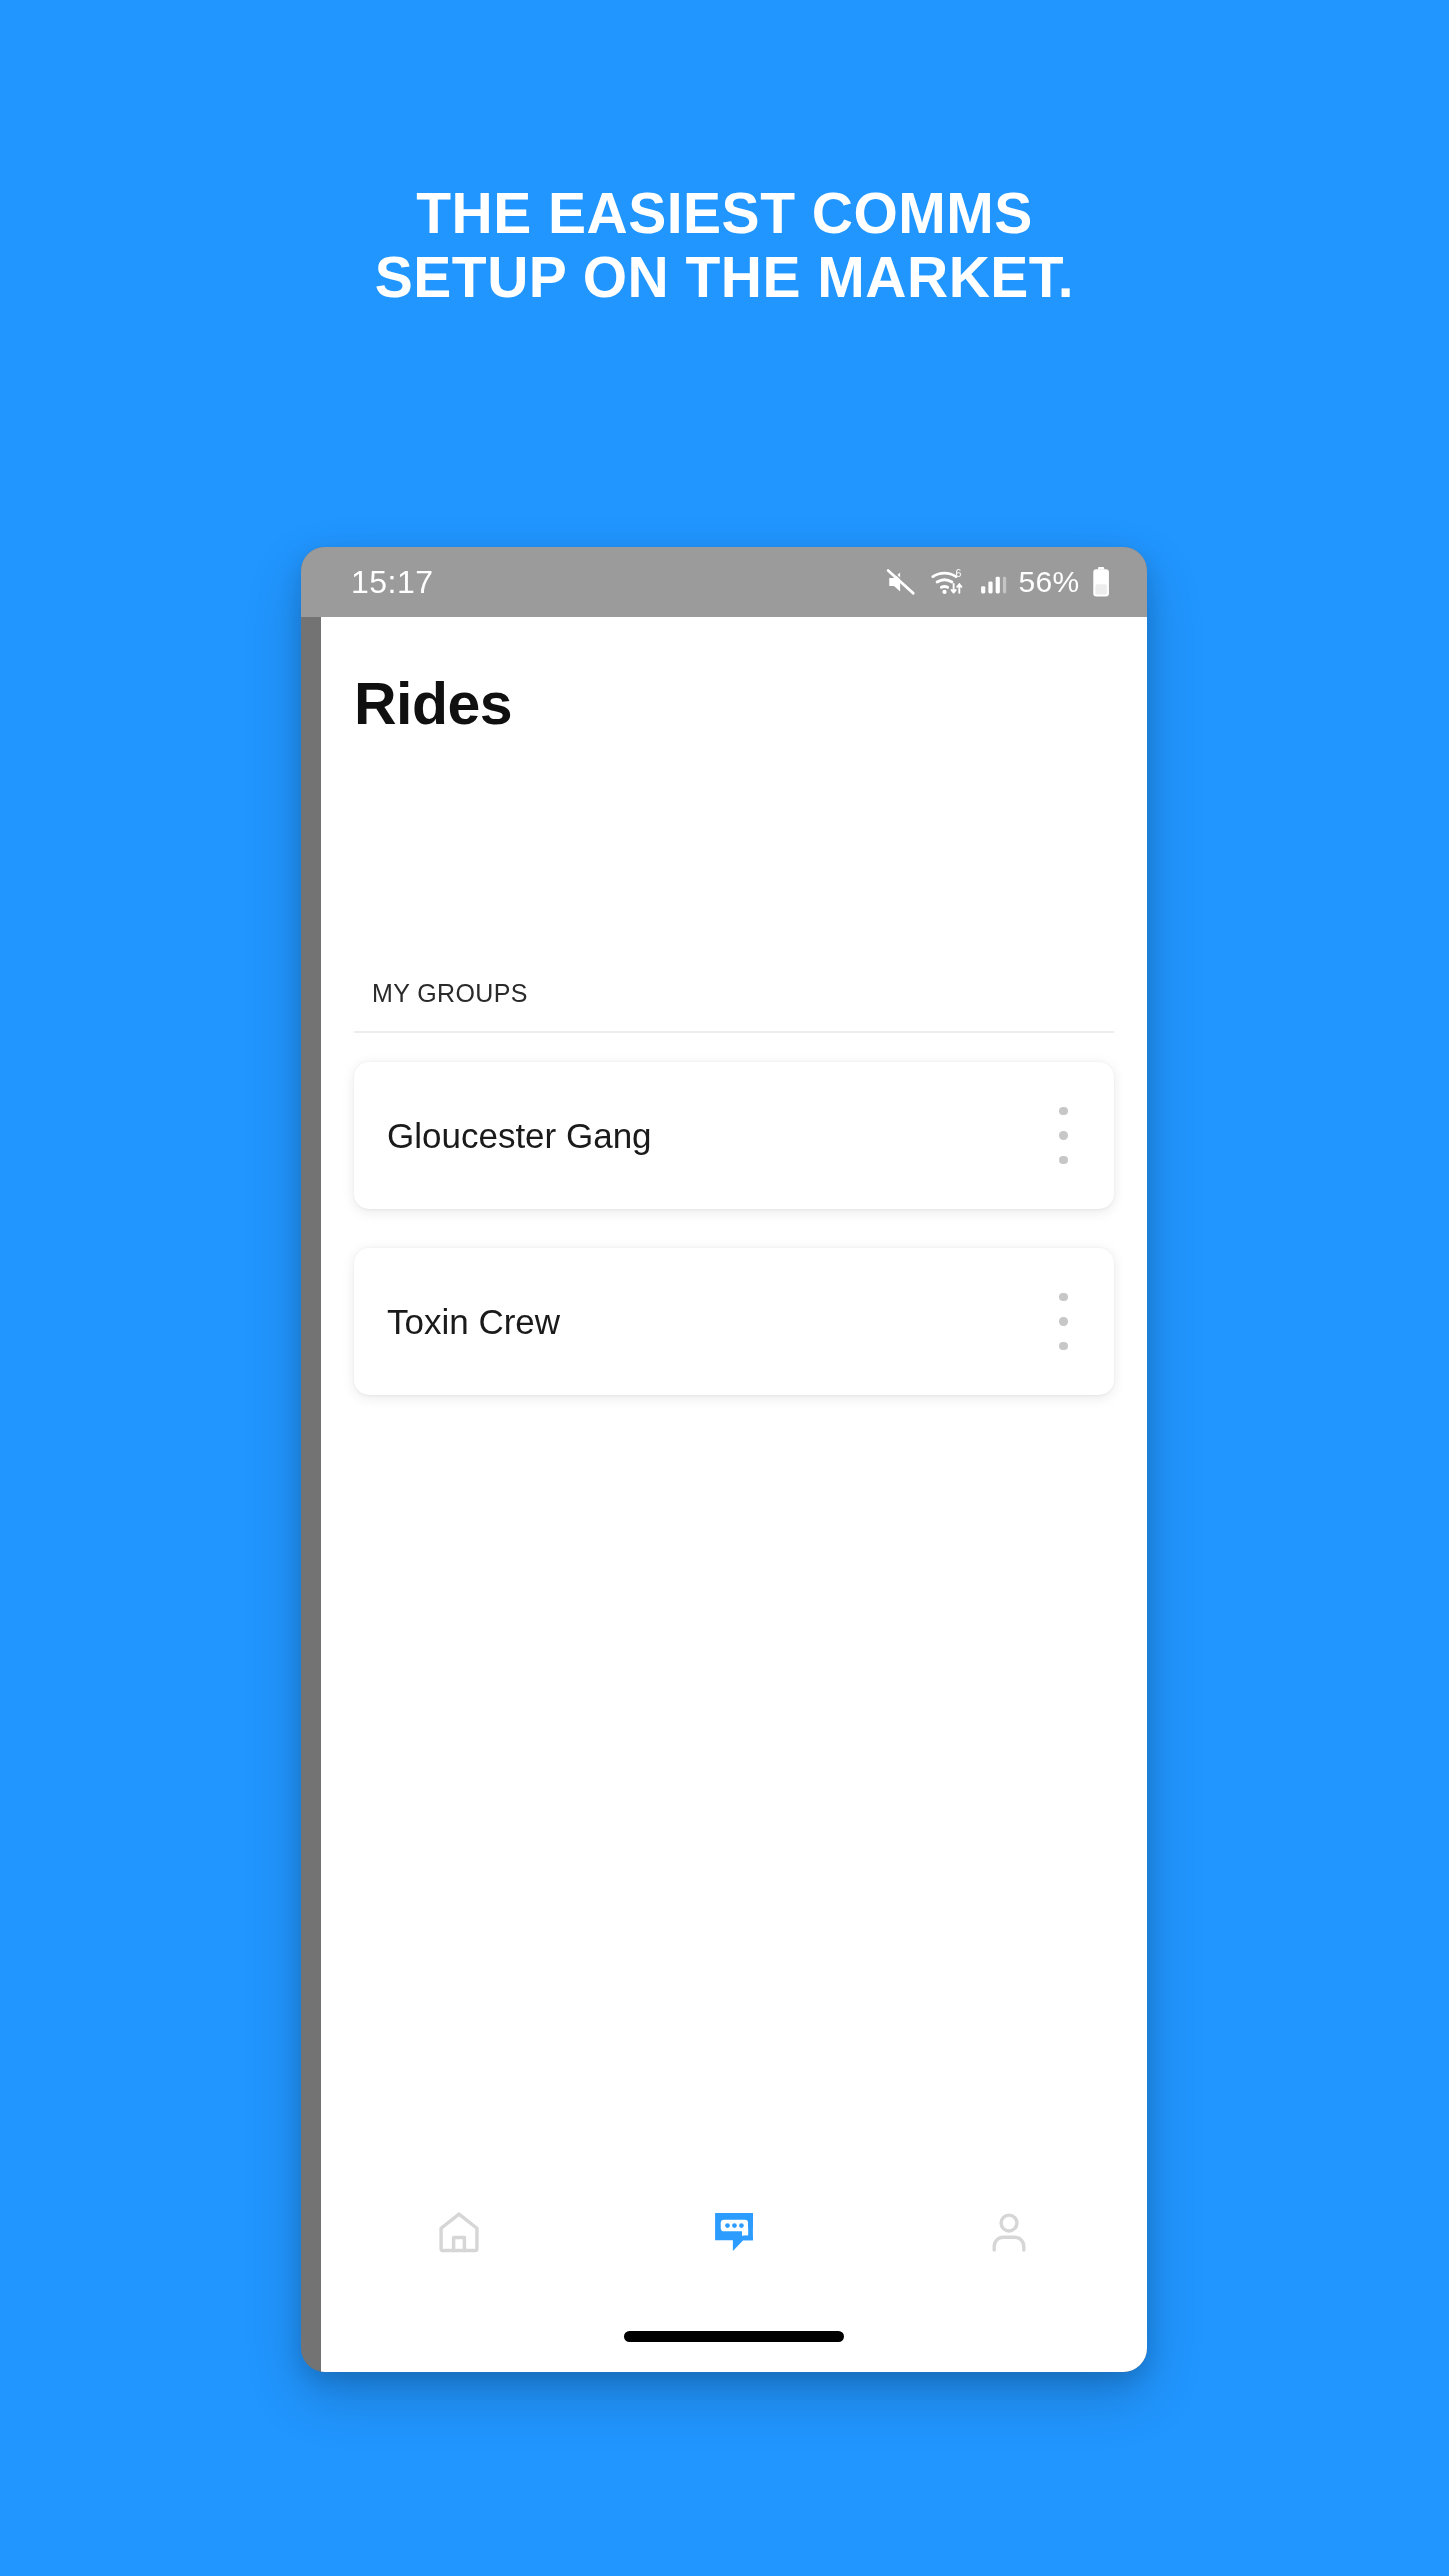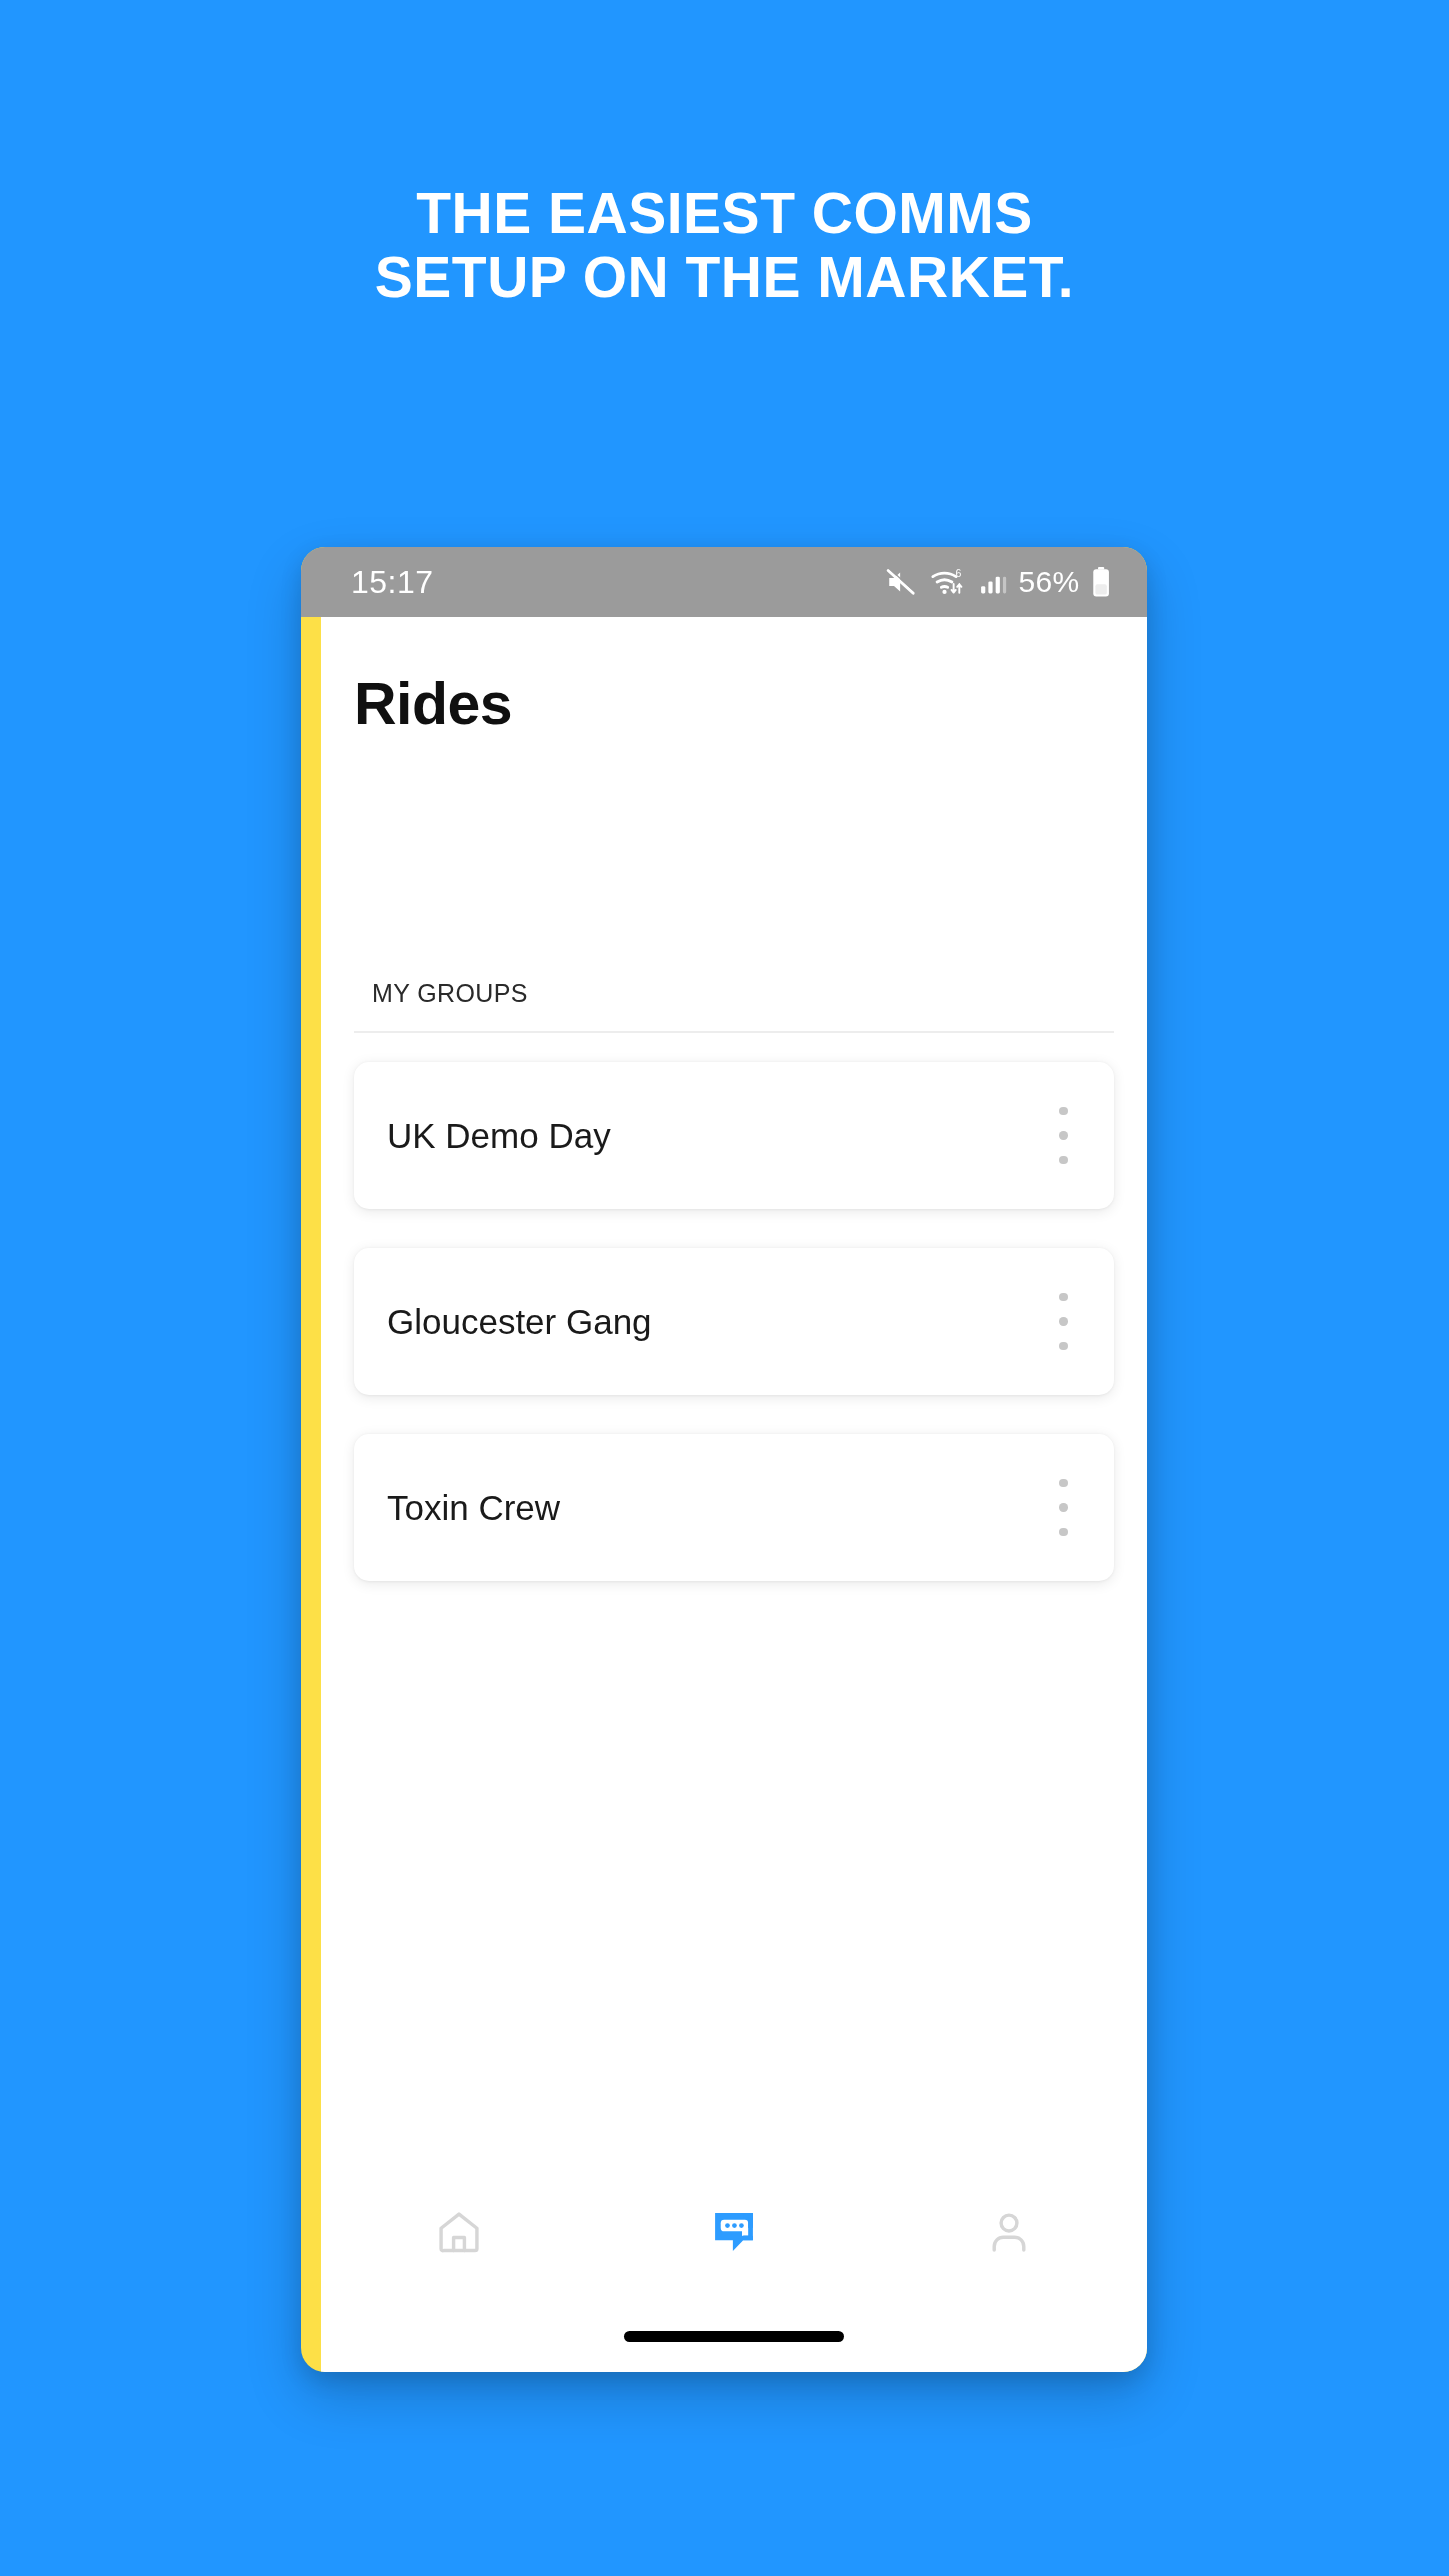--- a/index.html
+++ b/index.html
@@ -27,21 +27,21 @@
   }
   #headline .line { display:block; white-space:nowrap; }
 
   
   #phone {
     position:absolute;
     left:301px;
     top:547px;
     width:846px;
     height:1825px;
-    background:#fde047;
+    background:#737373;
     border-radius:24px;
     overflow:hidden;
     box-shadow:0 24px 56px rgba(0,0,0,0.20), 0 7.4px 22px rgba(0,0,0,0.12);
   }
 
   
   #statusbar {
     height:70px;
     background:#9B9B9B;
     display:flex;
@@ -256,28 +256,20 @@
   <div id="screen">
 
     <div id="page-title">Rides</div>
 
 
     <div id="section-header">MY GROUPS</div>
     <div id="section-divider"></div>
 
     <div id="group-list">
 
-      <div class="group-card">
-        <span class="group-name">UK Demo Day</span>
-        <span class="kebab">
-          <span></span>
-            <span></span>
-            <span></span>
-        </span>
-      </div>
 
       <div class="group-card">
         <span class="group-name">Gloucester Gang</span>
         <span class="kebab">
           <span></span>
             <span></span>
             <span></span>
         </span>
       </div>
 

